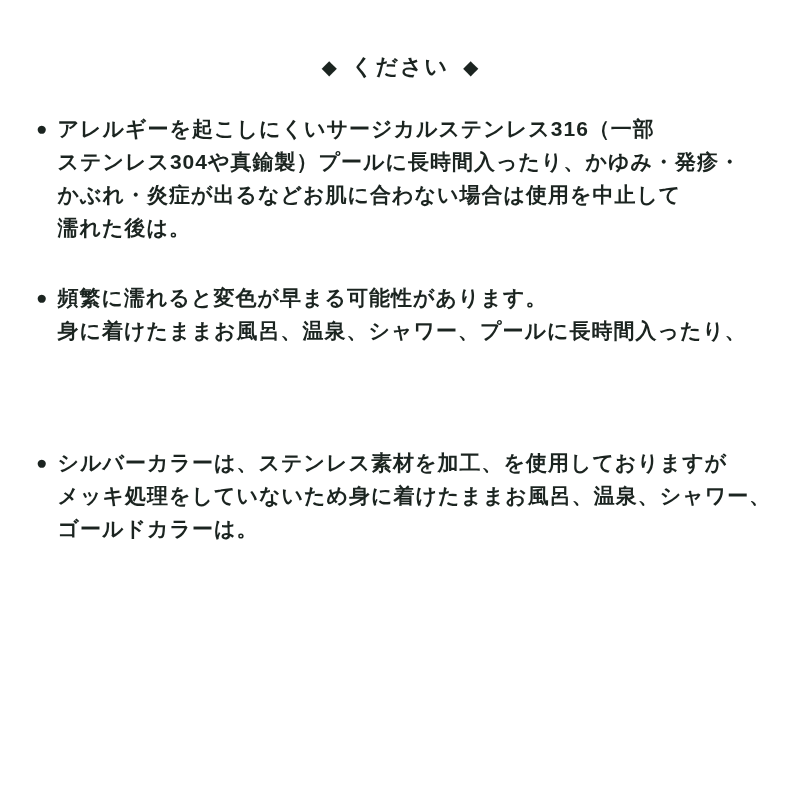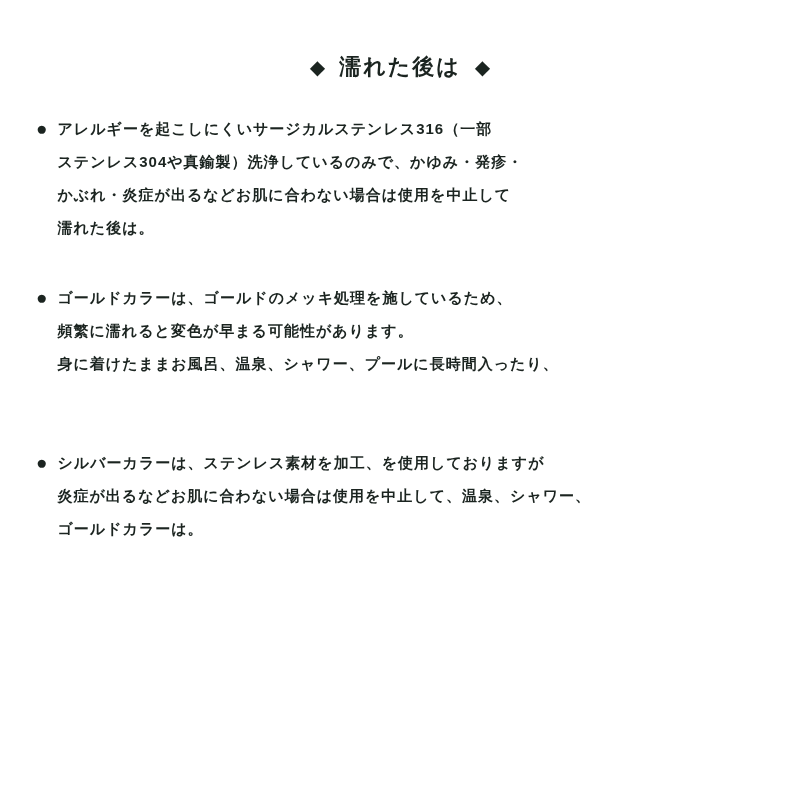--- a/index.html
+++ b/index.html
@@ -39,60 +39,59 @@
     display: flex;
     align-items: flex-start;
   }
   .bullet {
     font-size: 19px;
     line-height: 33px;
     margin-right: 10px;
     flex: 0 0 auto;
   }
   .lines {
-    font-size: 15px;
+    font-size: 21px;
     line-height: 33px;
     letter-spacing: 1px;
   }
   .notice-1 { top: 112px; }
   .notice-2 { top: 281px; }
   .notice-3 { top: 446px; }
 </style>
 </head>
 <body>
 
 <div class="page">
 
   <div class="title">
     <span class="diamond">◆</span>
-    <span>濡れた後は</span>
+    <span>ください</span>
     <span class="diamond">◆</span>
   </div>
 
   <div class="notice notice-1">
     <span class="bullet">●</span>
     <div class="lines">
       <div>アレルギーを起こしにくいサージカルステンレス316（一部</div>
-      <div>ステンレス304や真鍮製）洗浄しているのみで、かゆみ・発疹・</div>
+      <div>ステンレス304や真鍮製）プールに長時間入ったり、かゆみ・発疹・</div>
       <div>かぶれ・炎症が出るなどお肌に合わない場合は使用を中止して</div>
       <div>濡れた後は。</div>
     </div>
   </div>
 
   <div class="notice notice-2">
     <span class="bullet">●</span>
     <div class="lines">
-      <div>ゴールドカラーは、ゴールドのメッキ処理を施しているため、</div>
       <div>頻繁に濡れると変色が早まる可能性があります。</div>
       <div>身に着けたままお風呂、温泉、シャワー、プールに長時間入ったり、</div>
     </div>
   </div>
 
   <div class="notice notice-3">
     <span class="bullet">●</span>
     <div class="lines">
       <div>シルバーカラーは、ステンレス素材を加工、を使用しておりますが</div>
-      <div>炎症が出るなどお肌に合わない場合は使用を中止して、温泉、シャワー、</div>
+      <div>メッキ処理をしていないため身に着けたままお風呂、温泉、シャワー、</div>
       <div>ゴールドカラーは。</div>
     </div>
   </div>
 
 </div>
 
 </body></html>

